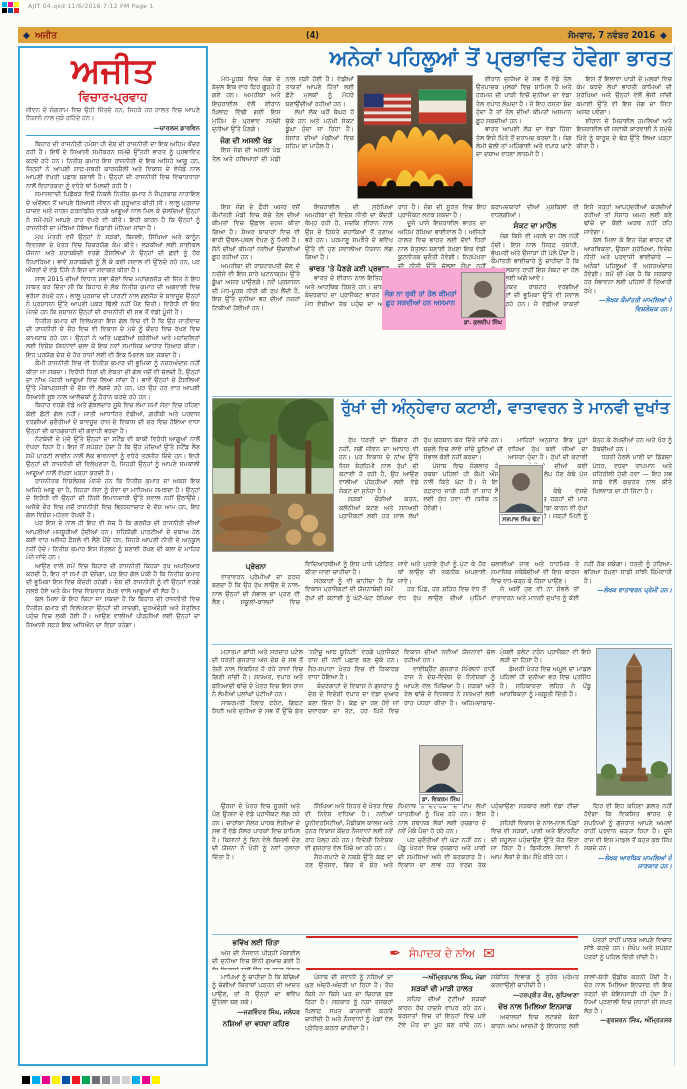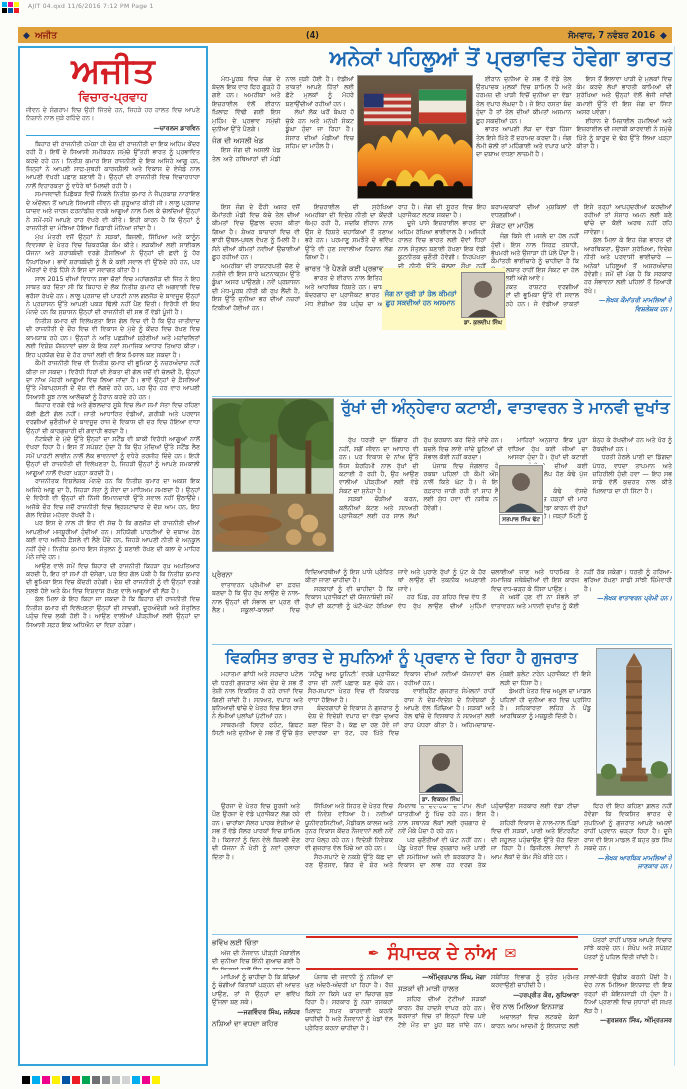--- a/index.html
+++ b/index.html
@@ -25,63 +25,63 @@
             box-sizing:border-box;background:#fff;padding:5px 6px;overflow:hidden;}
   .mast-title{font-size:34px;font-weight:bold;color:#D31E25;text-align:center;line-height:1.05;}
   .mast-tag{font-size:12px;color:#D31E25;font-weight:bold;text-align:center;margin:1px 0 2px;}
   .mast-quote{font-size:6.3px;line-height:1.35;text-align:justify;color:#333;margin:0;}
   .mast-quote-author{font-size:6.3px;font-weight:bold;text-align:right;color:#222;margin:1px 0 3px;}
   .mast-rule{border-top:1px solid #35A4DB;margin:2px 0 4px;}
   .edit-headline{font-size:12.5px;font-weight:bold;text-align:center;color:#0e0e0e;margin:2px 0 5px;line-height:1.3;}
   .cols{font-size:6.3px;line-height:1.34;text-align:justify;color:#1c1c1c;}
   .cols p{margin:0;}
   .cols .para{text-indent:9px;}
-  .cols .subhead{font-size:7.3px;font-weight:normal;margin:2px 0 1px;color:#101010;}
+  .cols .subhead{font-size:7.3px;font-weight:bold;text-align:center;margin:2px 0 1px;color:#101010;}
   .cols .credit{color:#1A67B3;font-weight:bold;font-style:italic;text-align:right;margin-top:1px;}
   .cols .sign{font-weight:bold;text-align:right;margin:1px 0 3px;}
   .edit-body{height:862px;overflow:hidden;}
   
   .article{position:absolute;left:212px;width:460px;box-sizing:border-box;}
   .a1{top:46px;height:348px;}
   .kicker{color:#D6281E;font-weight:bold;font-size:11.5px;text-align:center;margin:0;}
   .headline1{color:#1A67B3;font-weight:bold;font-size:21px;text-align:right;margin:1px 0 4px;line-height:1.12;}
   .a1-top{display:flex;height:124px;overflow:hidden;}
   .a1-left{width:142px;column-count:2;column-gap:5px;overflow:hidden;}
   .imgbox{border:1px solid #999;box-sizing:border-box;}
   .fire-img{flex:0 0 116px;height:124px;margin:0 3px;}
   .a1-right{flex:1;column-count:2;column-gap:5px;overflow:hidden;}
   .a1-bottom{position:relative;height:174px;column-count:5;column-gap:5px;margin-top:4px;overflow:hidden;}
-  .a1-author{position:absolute;left:170px;top:222px;width:124px;height:62px;background:#fef9c3;
+  .a1-author{position:absolute;left:170px;top:222px;width:124px;height:62px;background:#f9a8d4;
              display:flex;align-items:center;gap:3px;padding:1px;box-sizing:border-box;}
   .pullquote{flex:1;color:#1A67B3;font-weight:bold;font-size:6.9px;line-height:1.35;text-align:center;}
   .photo-wrap{width:44px;flex:0 0 44px;}
   .photo-name{font-size:5.7px;font-weight:bold;text-align:center;line-height:1.2;margin-top:1px;}
   .a2{top:398px;height:246px;position:absolute;}
   .a2-row1{display:flex;height:154px;overflow:hidden;}
   .forest-img{flex:0 0 122px;height:154px;margin-right:5px;}
   .a2-right{flex:1;overflow:hidden;}
   .headline2{color:#1A67B3;font-weight:bold;font-size:16px;text-align:center;margin:0 0 19px;line-height:1.2;}
   .a2-cols1{column-count:4;column-gap:5px;height:112px;overflow:hidden;}
-  .a2-row2{column-count:5;column-gap:5px;height:84px;overflow:hidden;margin-top:16px;}
+  .a2-row2{column-count:5;column-gap:5px;height:84px;overflow:hidden;margin-top:8px;}
   .a2-author{position:absolute;left:286px;top:66px;width:46px;background:#fff;padding:1px;box-sizing:border-box;}
   .nameplate{border:1px solid #9a9a9a;font-size:5.7px;font-weight:bold;text-align:center;padding:1px 0;margin-top:1px;line-height:1.25;}
   .a3{top:648px;height:284px;}
   .a3-row1{display:flex;height:150px;overflow:hidden;}
   .a3-left{flex:1;overflow:hidden;}
   .headline3{color:#1A67B3;font-weight:bold;font-size:16px;text-align:center;margin:0 0 3px;line-height:1.2;}
   .a3-cols1{column-count:4;column-gap:5px;height:118px;overflow:hidden;}
   .tower-img{flex:0 0 76px;height:148px;margin-left:5px;}
   .a3-row2{column-count:5;column-gap:5px;height:126px;overflow:hidden;margin-top:4px;}
   .a3-author{position:absolute;left:206px;top:96px;width:46px;background:#fff;padding:1px;box-sizing:border-box;}
   
   .letters{top:936px;height:130px;}
   .letters-top{display:grid;grid-template-columns:88px 284px 88px;column-gap:0;height:34px;overflow:hidden;}
   .letters-head{display:flex;align-items:center;justify-content:center;gap:8px;color:#D6281E;
                 border-top:2px solid #D6281E;border-bottom:2px solid #D6281E;margin:0 6px;height:30px;}
-  .letters-title{font-size:18px;font-weight:bold;}
+  .letters-title{font-size:11px;font-weight:normal;}
   .letters-icon{font-size:14px;line-height:1;}
   .letters-cell{overflow:hidden;}
   .letters-bottom{column-count:5;column-gap:5px;height:92px;overflow:hidden;margin-top:3px;}
   svg{display:block;}
 </style>
 </head>
 <body>
 
 <div class="page">
 
@@ -267,21 +267,20 @@
       </span>
       <div class="nameplate">ਸਤਪਾਲ ਸਿੰਘ ਢੱਟ</div>
     </div>
   </section>
 
   <div class="rule" style="top:644px"></div>
 
   <section class="article a3">
     <div class="a3-row1">
       <div class="a3-left">
-        <h1 class="headline3">ਵਿਕਸਿਤ ਭਾਰਤ ਦੇ ਸੁਪਨਿਆਂ ਨੂੰ ਪ੍ਰਵਾਨ ਦੇ ਰਿਹਾ ਹੈ ਗੁਜਰਾਤ</h1>
         <div class="a3-cols1 cols">
             <p class="para">ਮਹਾਤਮਾ ਗਾਂਧੀ ਅਤੇ ਸਰਦਾਰ ਪਟੇਲ ਦੀ ਧਰਤੀ ਗੁਜਰਾਤ ਅੱਜ ਦੇਸ਼ ਦੇ ਸਭ ਤੋਂ ਤੇਜ਼ੀ ਨਾਲ ਵਿਕਸਿਤ ਹੋ ਰਹੇ ਰਾਜਾਂ ਵਿਚ ਗਿਣੀ ਜਾਂਦੀ ਹੈ। ਸਨਅਤ, ਵਪਾਰ ਅਤੇ ਬੁਨਿਆਦੀ ਢਾਂਚੇ ਦੇ ਖੇਤਰ ਵਿਚ ਇਸ ਰਾਜ ਨੇ ਲੰਮੀਆਂ ਪੁਲਾਂਘਾਂ ਪੁੱਟੀਆਂ ਹਨ।</p>
             <p class="para">ਸਾਬਰਮਤੀ ਰਿਵਰ ਫਰੰਟ, ਗਿਫਟ ਸਿਟੀ ਅਤੇ ਦੁਨੀਆ ਦੇ ਸਭ ਤੋਂ ਉੱਚੇ ਬੁੱਤ ‘ਸਟੈਚੂ ਆਫ ਯੂਨਿਟੀ’ ਵਰਗੇ ਪ੍ਰਾਜੈਕਟ ਰਾਜ ਦੀ ਨਵੀਂ ਪਛਾਣ ਬਣ ਚੁੱਕੇ ਹਨ। ਸੈਰ-ਸਪਾਟਾ ਖੇਤਰ ਵਿਚ ਵੀ ਰਿਕਾਰਡ ਵਾਧਾ ਹੋਇਆ ਹੈ।</p>
             <p class="para">ਬੰਦਰਗਾਹਾਂ ਦੇ ਵਿਕਾਸ ਨੇ ਗੁਜਰਾਤ ਨੂੰ ਦੇਸ਼ ਦੇ ਵਿਦੇਸ਼ੀ ਵਪਾਰ ਦਾ ਵੱਡਾ ਦੁਆਰ ਬਣਾ ਦਿੱਤਾ ਹੈ। ਕੱਛ ਦਾ ਰਣ ਹੋਵੇ ਜਾਂ ਦਵਾਰਕਾ ਦਾ ਤੱਟ, ਹਰ ਖ਼ਿੱਤੇ ਵਿਚ ਵਿਕਾਸ ਦੀਆਂ ਨਵੀਆਂ ਯੋਜਨਾਵਾਂ ਚੱਲ ਰਹੀਆਂ ਹਨ।</p>
             <p class="para">ਵਾਈਬ੍ਰੈਂਟ ਗੁਜਰਾਤ ਸੰਮੇਲਨਾਂ ਰਾਹੀਂ ਰਾਜ ਨੇ ਦੇਸ਼-ਵਿਦੇਸ਼ ਦੇ ਨਿਵੇਸ਼ਕਾਂ ਨੂੰ ਆਪਣੇ ਵੱਲ ਖਿੱਚਿਆ ਹੈ। ਸੜਕਾਂ ਅਤੇ ਰੇਲ ਢਾਂਚੇ ਦੇ ਵਿਸਥਾਰ ਨੇ ਸਨਅਤਾਂ ਲਈ ਰਾਹ ਪੱਧਰਾ ਕੀਤਾ ਹੈ। ਅਹਿਮਦਾਬਾਦ-ਮੁੰਬਈ ਬੁਲੇਟ ਟਰੇਨ ਪ੍ਰਾਜੈਕਟ ਵੀ ਇਸੇ ਲੜੀ ਦਾ ਹਿੱਸਾ ਹੈ।</p>
             <p class="para">ਡੇਅਰੀ ਖੇਤਰ ਵਿਚ ਅਮੂਲ ਦਾ ਮਾਡਲ ਪਹਿਲਾਂ ਹੀ ਦੁਨੀਆ ਭਰ ਵਿਚ ਪ੍ਰਸਿੱਧ ਹੈ। ਸਹਿਕਾਰਤਾ ਲਹਿਰ ਨੇ ਪੇਂਡੂ ਆਰਥਿਕਤਾ ਨੂੰ ਮਜ਼ਬੂਤੀ ਦਿੱਤੀ ਹੈ।</p>
           </div>
       </div>
       <div class="tower-img imgbox">
         <svg viewBox="0 0 76 150" width="100%" height="100%" preserveAspectRatio="none">

